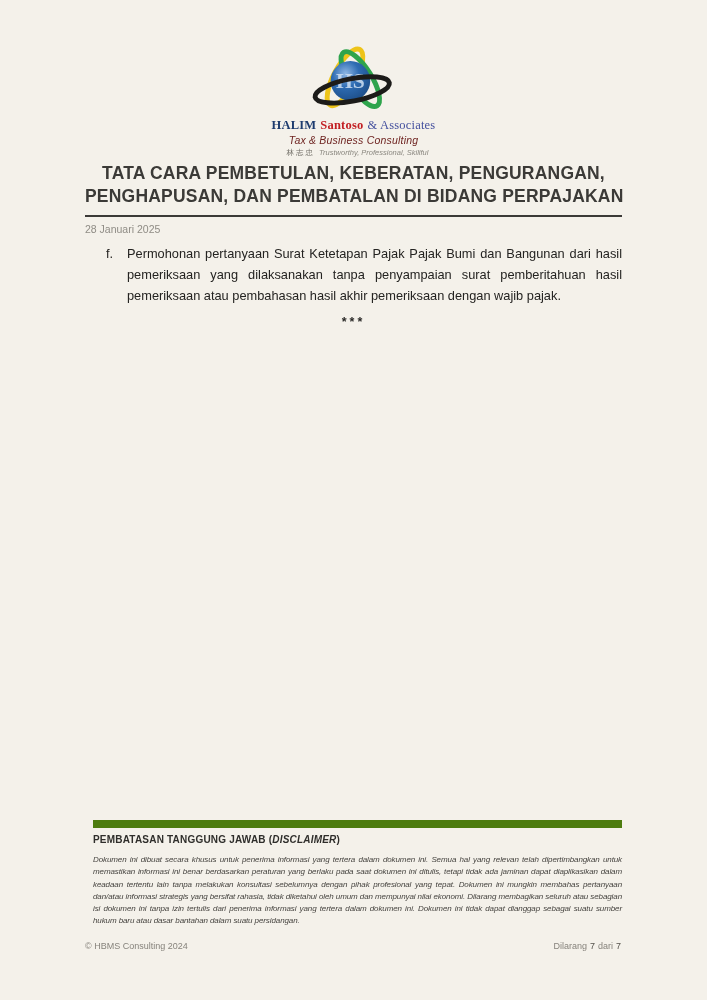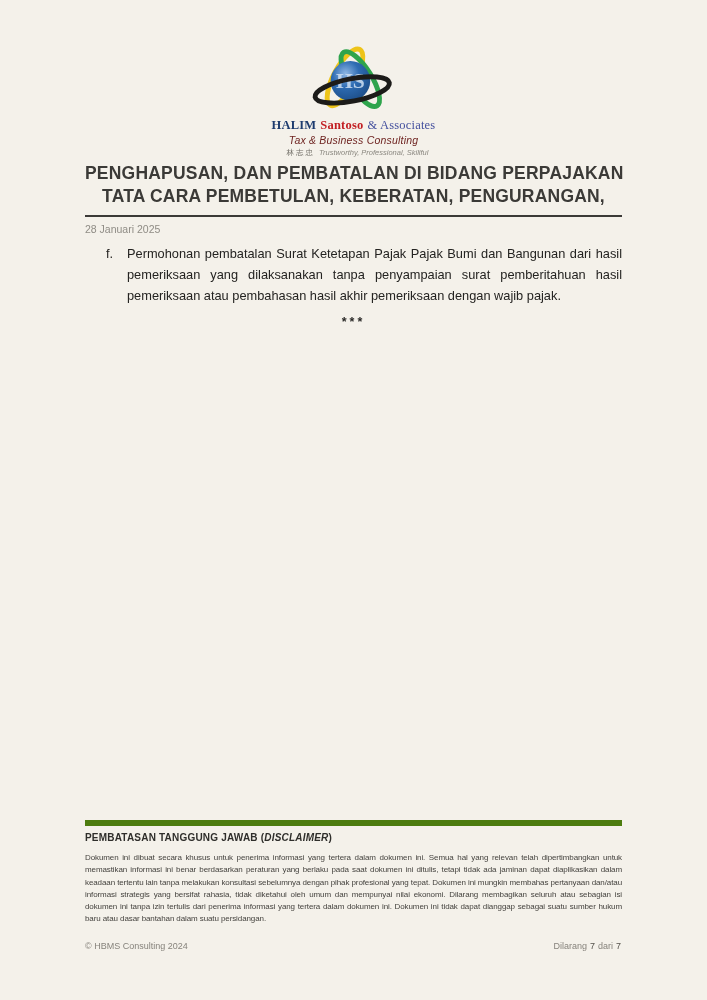--- a/index.html
+++ b/index.html
@@ -27,24 +27,24 @@
   .doc-title{text-align:center;font-size:17.5px;font-weight:bold;color:#3b3a37;line-height:23px;letter-spacing:.2px;white-space:nowrap;}
   .title-rule{border:none;border-top:2px solid #3b3a37;margin:7px 0 0 0;}
   .doc-date{text-align:left;margin-top:6px;font-size:10.5px;color:#8f8c85;}
   
   .body-block{position:absolute;top:243px;left:85px;right:85px;}
   .list-item{display:flex;}
   .item-label{width:21px;margin-left:21px;flex:none;font-size:12.8px;line-height:21px;}
   .item-text{flex:1;font-size:12.8px;line-height:21px;text-align:justify;}
   .separator{text-align:center;margin-top:9px;font-size:12.5px;font-weight:bold;letter-spacing:3px;color:#2b2a28;}
   
-  .disclaimer-block{position:absolute;top:820px;left:85px;right:85px;border-top:6px solid #4d7c0f;}
+  .disclaimer-block{position:absolute;top:820px;left:93px;right:85px;border-top:8px solid #4d7c0f;}
   .disclaimer-heading{margin-top:6px;font-size:10px;font-weight:bold;color:#2f2e2b;letter-spacing:.2px;}
   .disclaimer-heading .it{font-style:italic;}
-  .disclaimer-text{margin-top:9px;font-size:8px;line-height:12.3px;letter-spacing:-0.1px;text-align:justify;color:#45433f;}
+  .disclaimer-text{margin-top:9px;font-size:8px;line-height:12.3px;letter-spacing:-0.1px;text-align:justify;color:#45433f;font-style:italic;}
   
   .footer-block{position:absolute;top:941px;left:85px;right:85px;display:flex;justify-content:space-between;align-items:baseline;font-size:9px;color:#86837c;}
   .page-label .num{color:#55524c;margin:0 1px;}
   .page-label .w{margin:0 2px;}
 </style>
 </head>
 <body>
 
 <div class="page">
 
@@ -67,31 +67,31 @@
       <span class="p1">HALIM</span><span class="p2">Santoso</span><span class="p3">&amp; Associates</span>
     </div>
     <div class="tagline">Tax &amp; Business Consulting</div>
     <div class="motto">
       <span class="cjk">林志忠</span><span>Trustworthy, Professional, Skillful</span>
     </div>
   </div>
 
   <div class="title-block">
     <div class="doc-title">
+      <div>TATA CARA PEMBETULAN, KEBERATAN, PENGURANGAN,</div>
       <div>PENGHAPUSAN, DAN PEMBATALAN DI BIDANG PERPAJAKAN</div>
-      <div>TATA CARA PEMBETULAN, KEBERATAN, PENGURANGAN,</div>
     </div>
     <hr class="title-rule">
     <div class="doc-date">28 Januari 2025</div>
   </div>
 
   <div class="body-block">
     <div class="list-item">
       <div class="item-label">f.</div>
-      <div class="item-text">Permohonan pembatalan Surat Ketetapan Pajak Pajak Bumi dan Bangunan dari hasil pemeriksaan yang dilaksanakan tanpa penyampaian surat pemberitahuan hasil pemeriksaan atau pembahasan hasil akhir pemeriksaan dengan wajib pajak.</div>
+      <div class="item-text">Permohonan pertanyaan Surat Ketetapan Pajak Pajak Bumi dan Bangunan dari hasil pemeriksaan yang dilaksanakan tanpa penyampaian surat pemberitahuan hasil pemeriksaan atau pembahasan hasil akhir pemeriksaan dengan wajib pajak.</div>
     </div>
     <div class="separator">***</div>
   </div>
 
   <div class="disclaimer-block">
     <div class="disclaimer-heading">
       <span>PEMBATASAN TANGGUNG JAWAB (</span><span class="it">DISCLAIMER</span><span>)</span>
     </div>
     <div class="disclaimer-text">Dokumen ini dibuat secara khusus untuk penerima informasi yang tertera dalam dokumen ini. Semua hal yang relevan telah dipertimbangkan untuk memastikan informasi ini benar berdasarkan peraturan yang berlaku pada saat dokumen ini ditulis, tetapi tidak ada jaminan dapat diaplikasikan dalam keadaan tertentu lain tanpa melakukan konsultasi sebelumnya dengan pihak profesional yang tepat. Dokumen ini mungkin membahas pertanyaan dan/atau informasi strategis yang bersifat rahasia, tidak diketahui oleh umum dan mempunyai nilai ekonomi. Dilarang membagikan seluruh atau sebagian isi dokumen ini tanpa izin tertulis dari penerima informasi yang tertera dalam dokumen ini. Dokumen ini tidak dapat dianggap sebagai suatu sumber hukum baru atau dasar bantahan dalam suatu persidangan.</div>
   </div>

